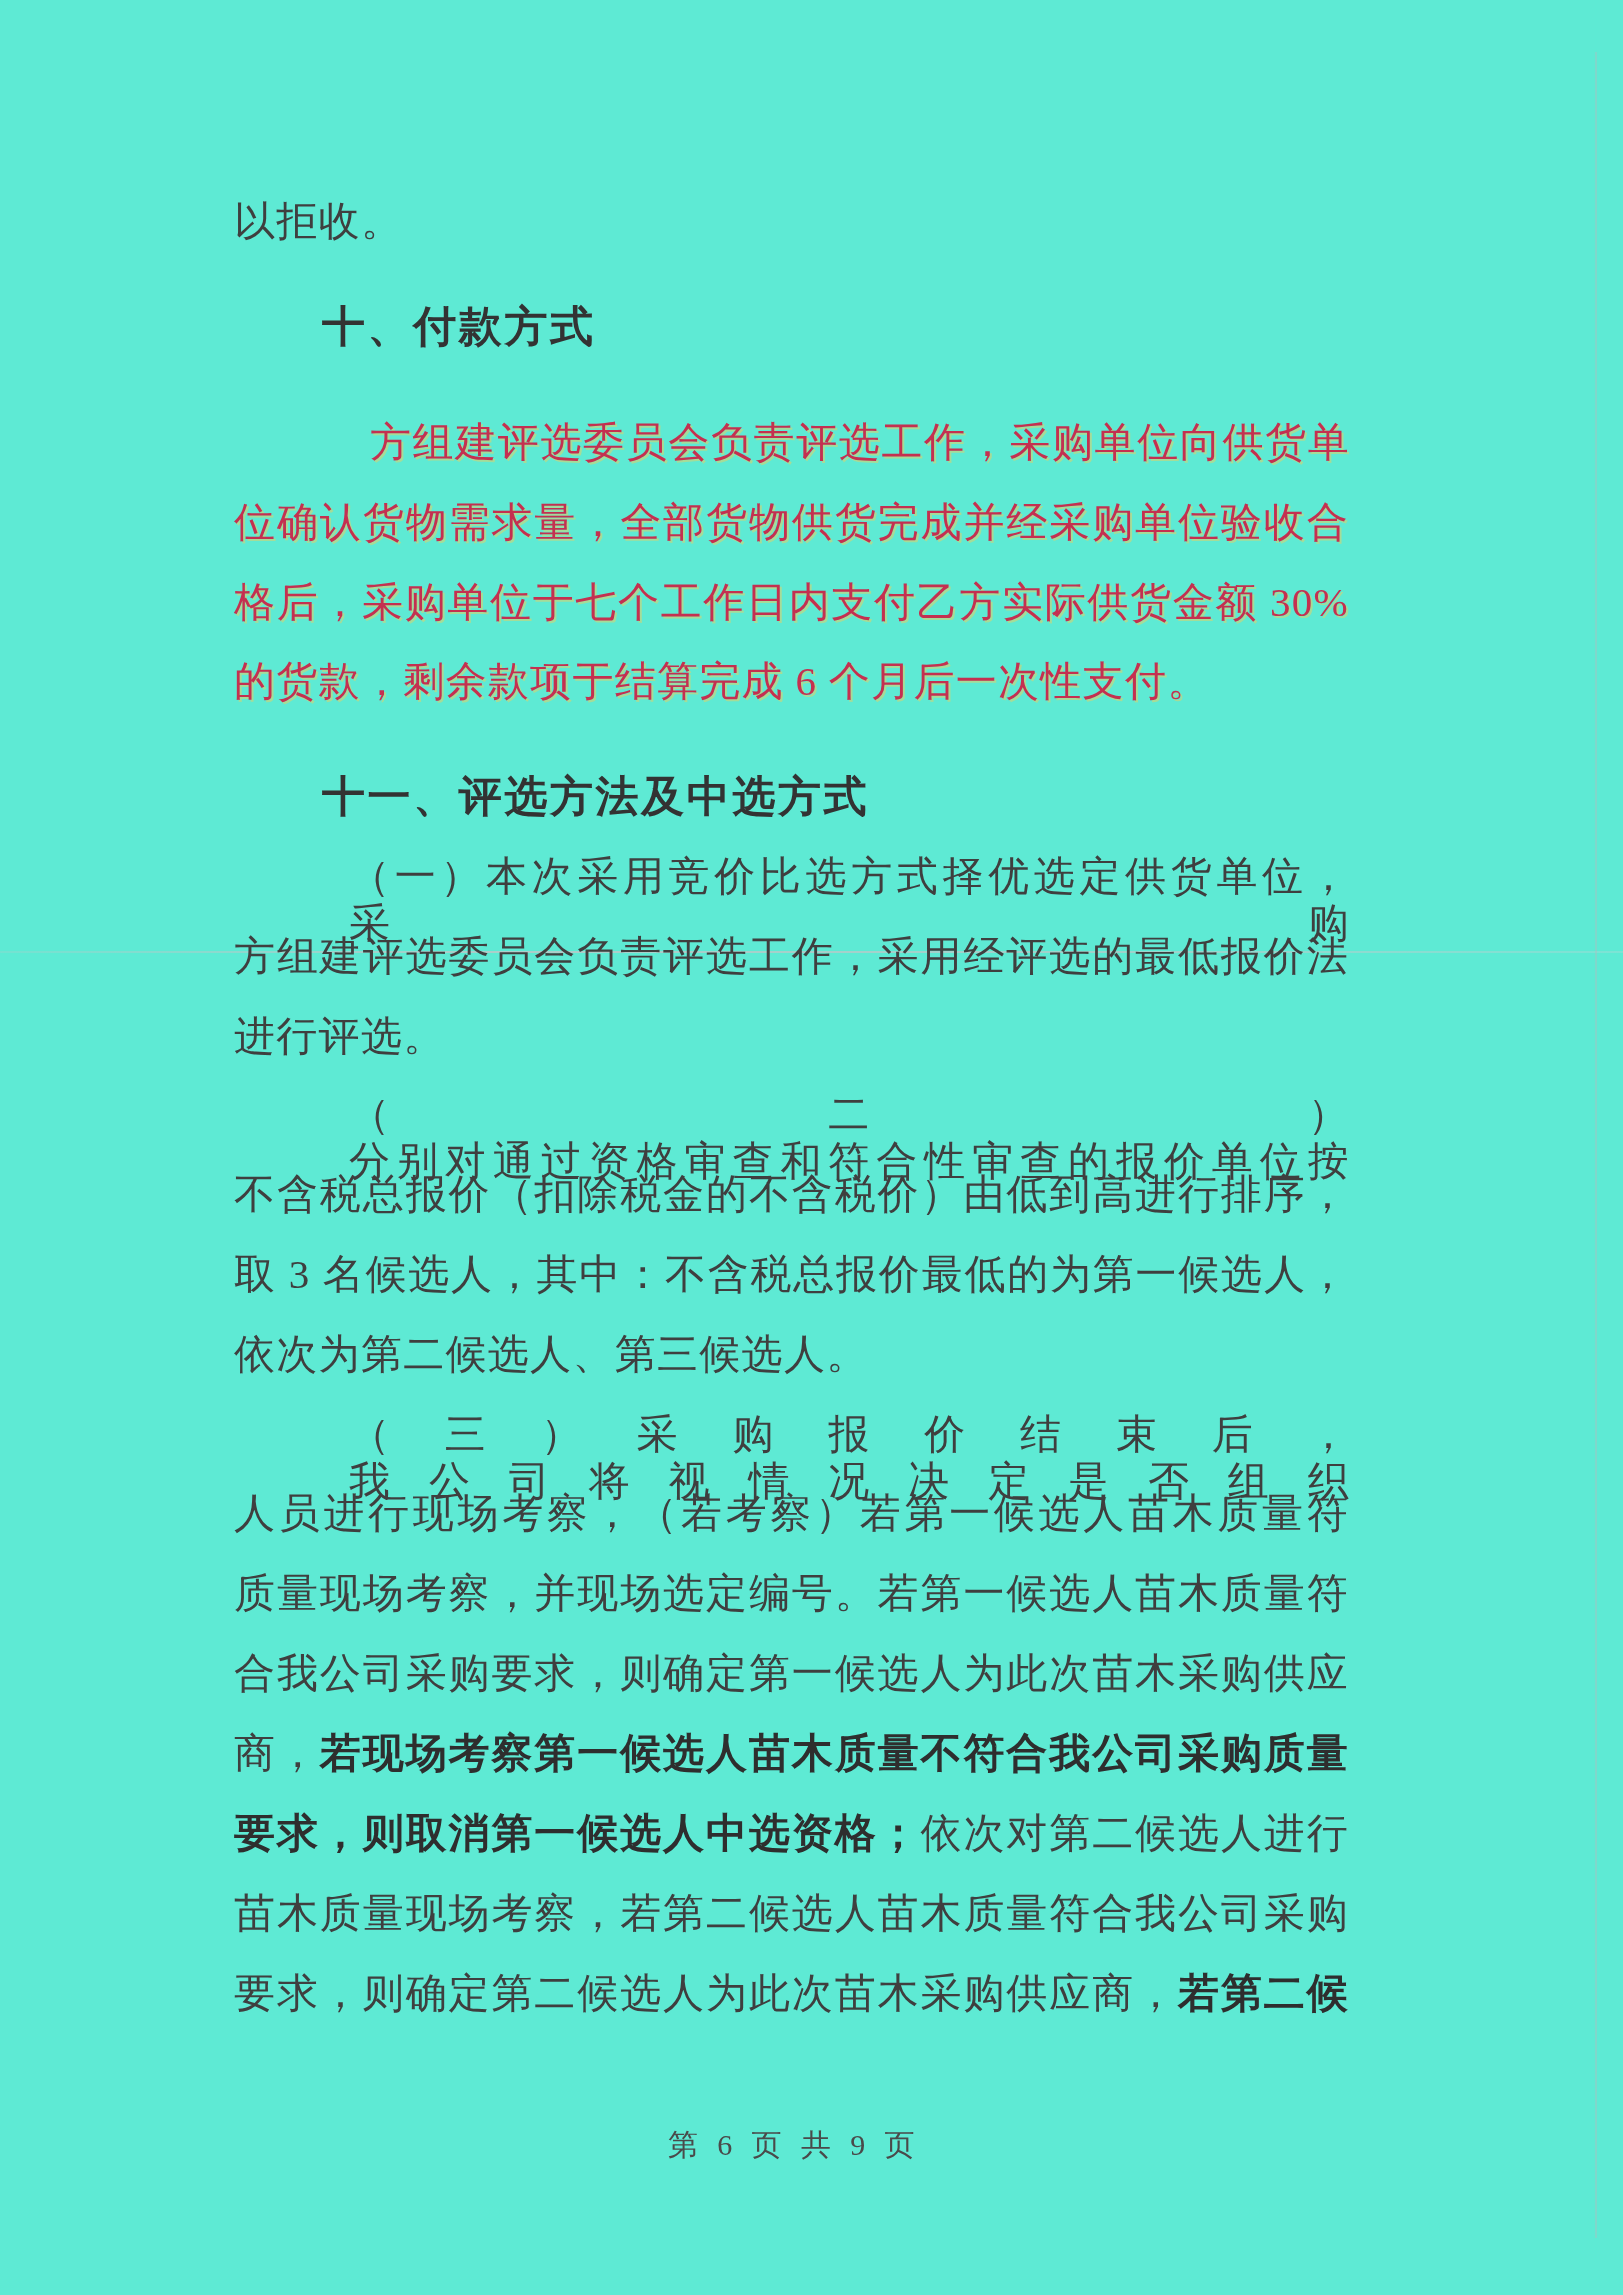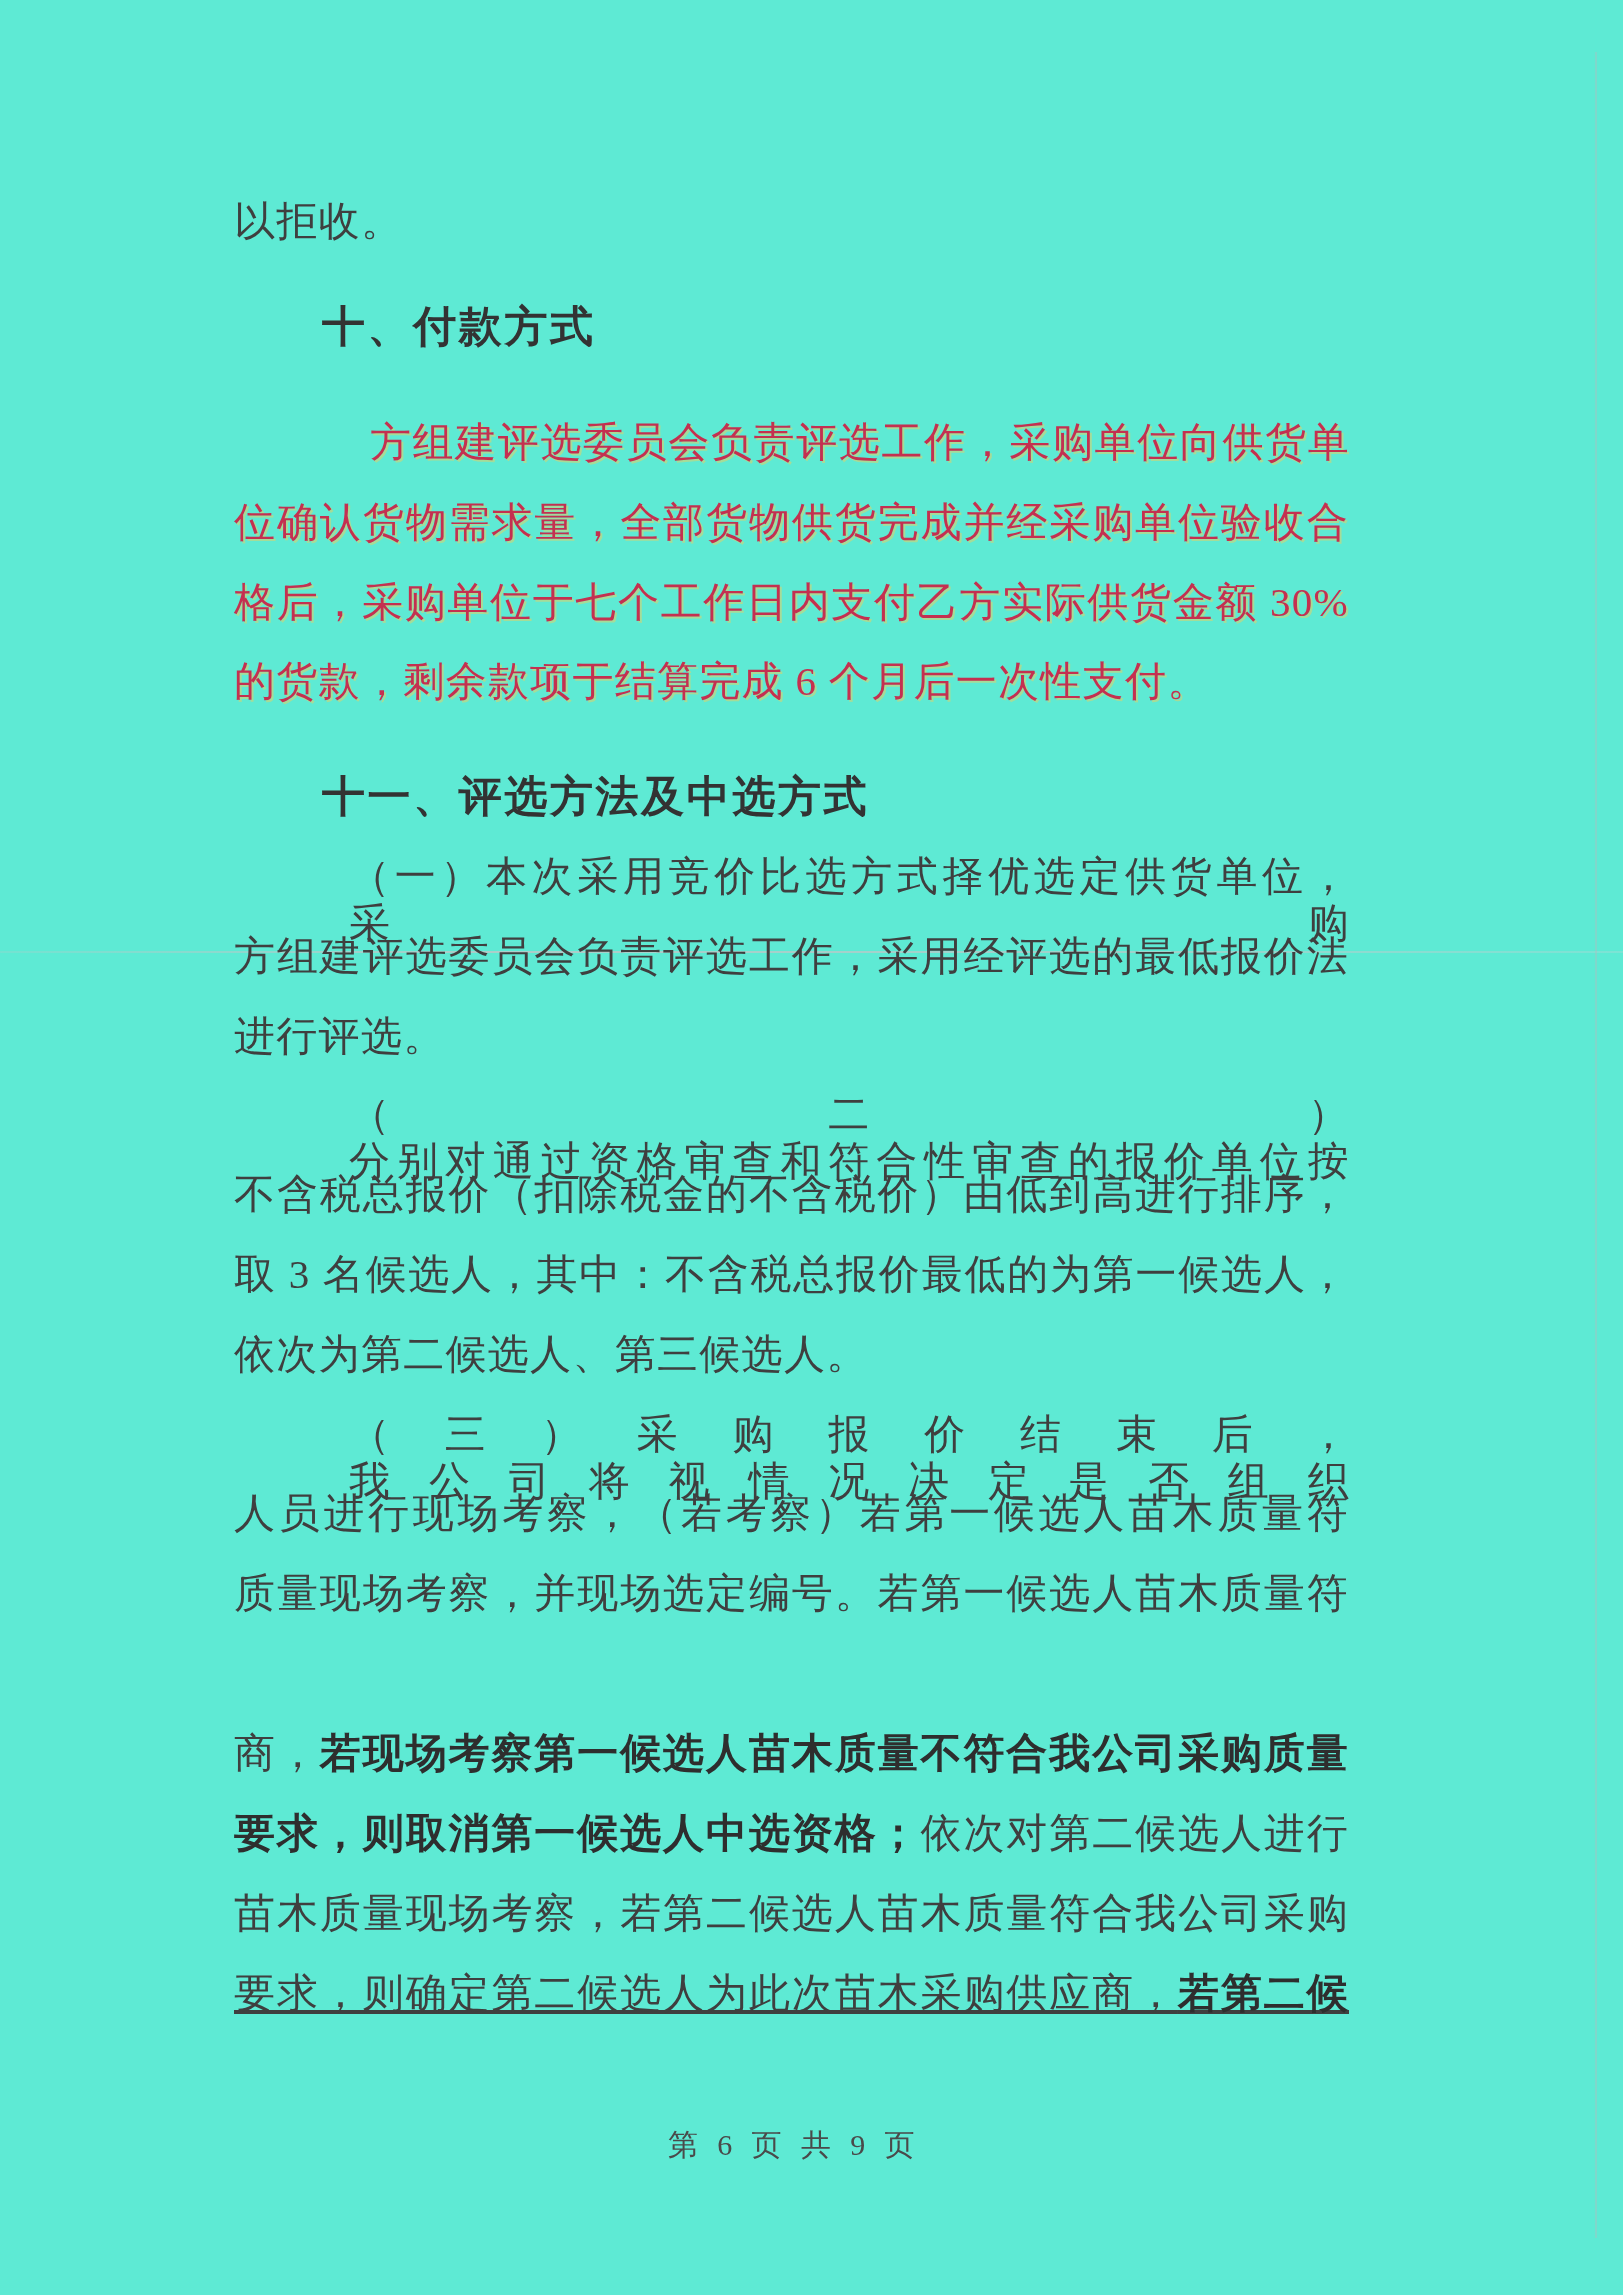--- a/index.html
+++ b/index.html
@@ -87,25 +87,26 @@
   <div class="ln" style="top:1013px;left:234px;">进行评选。</div>
 
   <div class="ln just" style="top:1171px;left:234px;width:1115px;">不含税总报价（扣除税金的不含税价）由低到高进行排序，</div>
   <div class="ln just" style="top:1091px;left:349px;width:1001px;">（二）分别对通过资格审查和符合性审查的报价单位按</div>
   <div class="ln just" style="top:1251px;left:234px;width:1115px;">取 3 名候选人，其中：不含税总报价最低的为第一候选人，</div>
   <div class="ln" style="top:1331px;left:234px;">依次为第二候选人、第三候选人。</div>
 
   <div class="ln just" style="top:1411px;left:349px;width:1001px;">（三）采购报价结束后，我公司将视情况决定是否组织</div>
   <div class="ln just" style="top:1490px;left:234px;width:1115px;">人员进行现场考察，（若考察）若第一候选人苗木质量符</div>
   <div class="ln just" style="top:1570px;left:234px;width:1115px;">质量现场考察，并现场选定编号。若第一候选人苗木质量符</div>
+  <div class="ln just" style="top:1650px;left:234px;width:1115px;">合我公司采购要求，则确定第一候选人为此次苗木采购供应</div>
 
   <div class="ln just" style="top:1730px;left:234px;width:1115px;"><span>商，</span><span class="b">若现场考察第一候选人苗木质量不符合我公司采购质量</span></div>
 
   <div class="ln just" style="top:1810px;left:234px;width:1115px;"><span class="b">要求，则取消第一候选人中选资格；</span><span>依次对第二候选人进行</span></div>
 
   <div class="ln just" style="top:1890px;left:234px;width:1115px;">苗木质量现场考察，若第二候选人苗木质量符合我公司采购</div>
 
-  <div class="ln just" style="top:1970px;left:234px;width:1115px;text-decoration:underline;"><span>要求，则确定第二候选人为此次苗木采购供应商，</span><span class="b">若第二候</span></div>
+  <div class="ln just" style="top:1970px;left:234px;width:1115px;"><span>要求，则确定第二候选人为此次苗木采购供应商，</span><span class="b">若第二候</span></div>
 
   <div class="ft" style="top:2125px;left:668px;">第 6 页 共 9 页</div>
 
 </div>
 
 
 </body></html>

